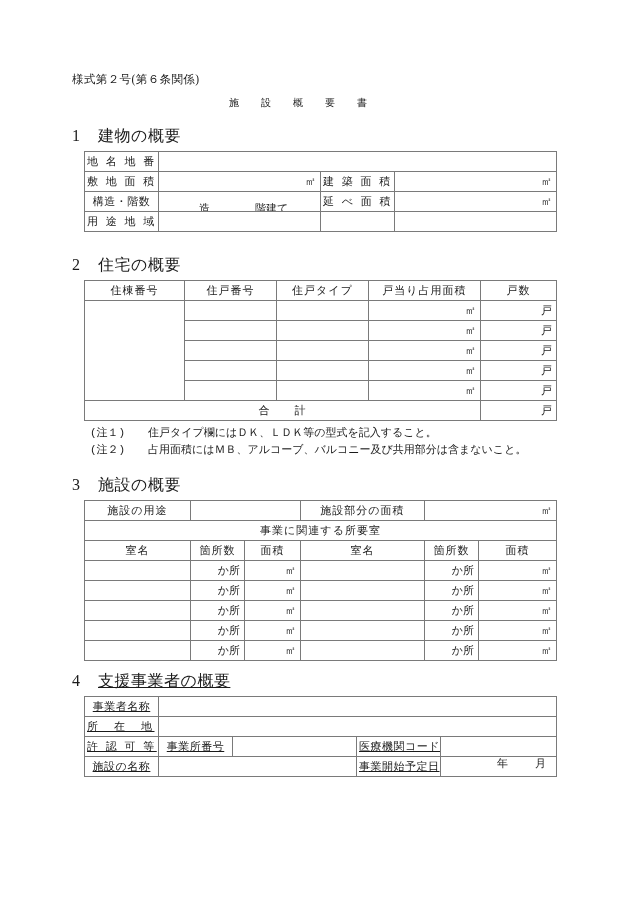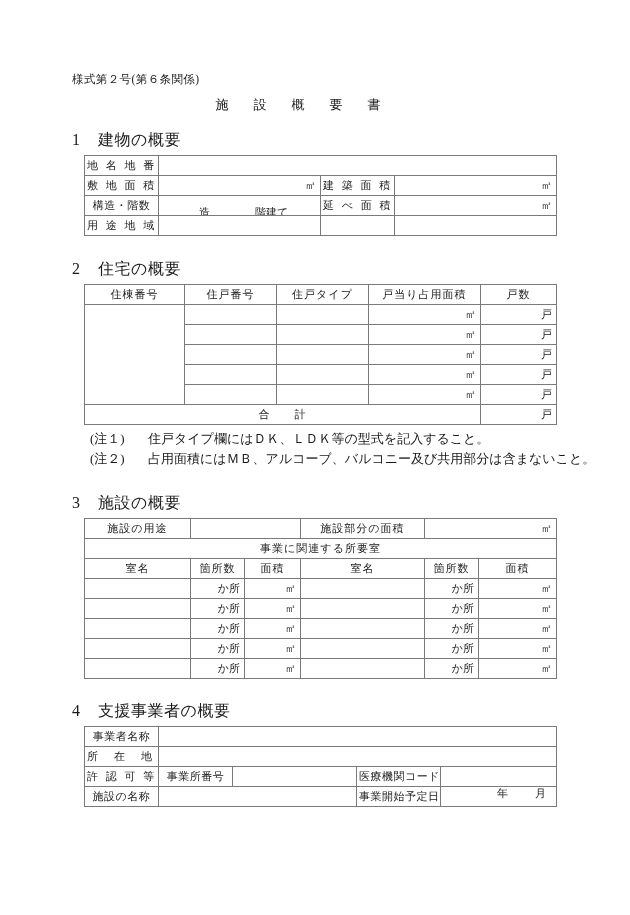--- a/index.html
+++ b/index.html
@@ -25,21 +25,21 @@
   }
 
   .form-no {
     font-size: 11.5px;
     letter-spacing: 0.4px;
     margin: 0 0 9px 0;
   }
 
   .doc-title {
     text-align: center;
-    font-size: 13px;
+    font-size: 10px;
     letter-spacing: 6px;
     margin: 0 0 16px 0;
     padding-right: 40px;
   }
 
   .section {
     margin: 0 0 6px 0;
   }
   .section-head {
     font-size: 16px;
@@ -106,22 +106,23 @@
 
   
   .t2 col.c1 { width: 100px; }
   .t2 col.c2 { width: 92px; }
   .t2 col.c3 { width: 92px; }
   .t2 col.c4 { width: 112px; }
   .t2 col.c5 { width: 76px; }
 
   .notes {
     margin: 4px 0 0 18px;
-    font-size: 13px;
+    font-size: 11px;
     line-height: 1.55;
+    font-family: Liberation Mono, monospace;
   }
   .notes div {
     white-space: nowrap;
   }
   .notes .tag {
     display: inline-block;
     width: 58px;
   }
 
   
@@ -146,22 +147,22 @@
   .yearmonth .y {
     position: absolute;
     right: 44px;
   }
   .yearmonth .m {
     position: absolute;
     right: 6px;
   }
 
   .sp-2 { margin-top: 23px; }
-  .sp-3 { margin-top: 24px; }
-  .sp-4 { margin-top: 22px; }
+  .sp-3 { margin-top: 16px; }
+  .sp-4 { margin-top: 10px; text-decoration: underline; }
 </style>
 </head>
 <body>
 
 <div class="page">
 
   <div class="form-no">様式第２号(第６条関係)</div>
 
   <div class="doc-title">施　設　概　要　書</div>
 

